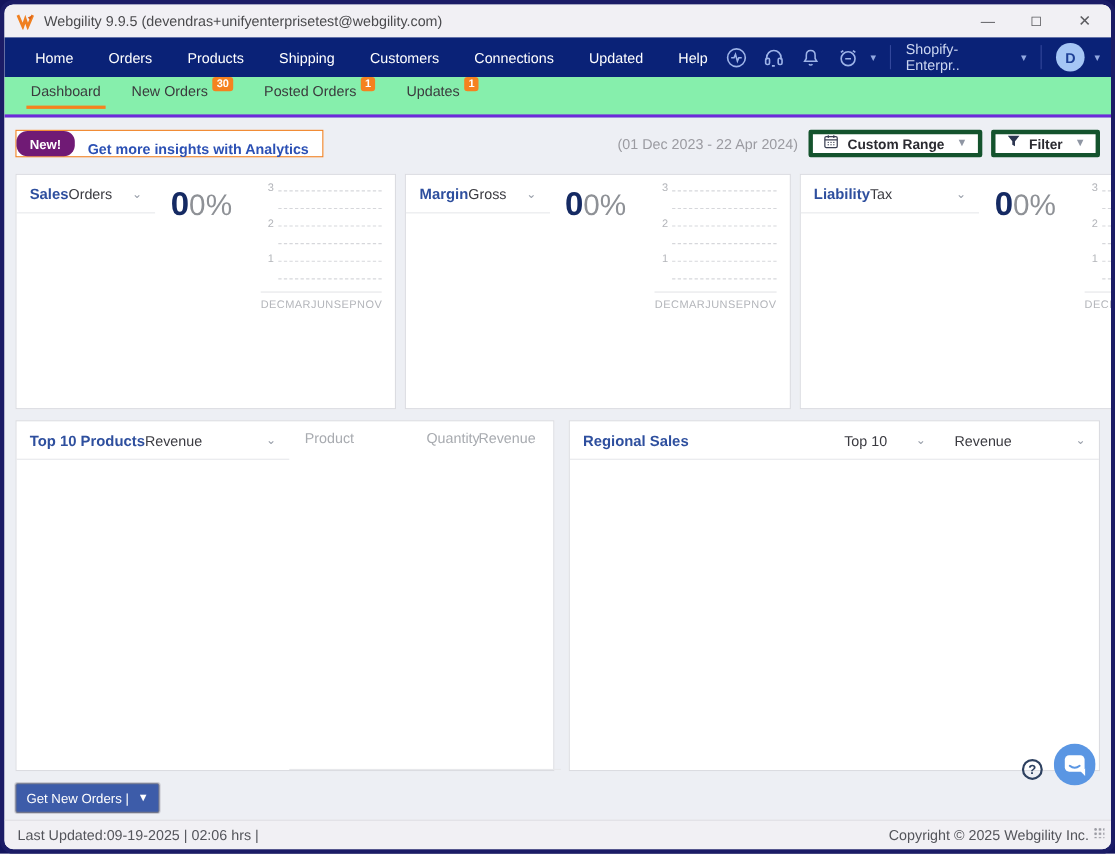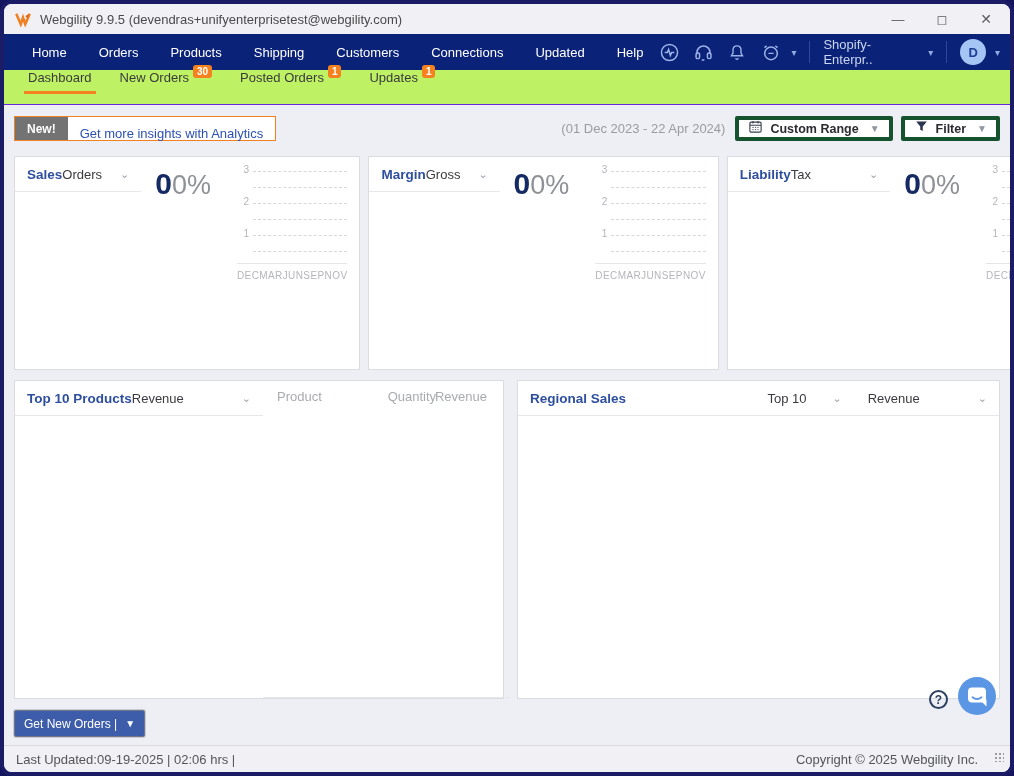--- a/index.html
+++ b/index.html
@@ -38,37 +38,37 @@
     display:flex;align-items:center;}
   .menu-right{margin-left:auto;display:flex;align-items:center;gap:13px;}
   .mr-icon{display:flex;align-items:center;}
   .mr-caret{color:#93a9e0;font-size:10px;margin-left:-4px;}
   .mr-sep{width:1px;height:22px;background:#33479b;}
   .store-label{color:#ccd6f1;font-size:13px;}
   .avatar{width:26px;height:26px;border-radius:50%;background:#a5c6f5;
     color:#1d3f96;font-weight:bold;font-size:13px;display:flex;
     align-items:center;justify-content:center;}
   
-  .tabbar{height:34px;background:#bef264;display:flex;align-items:flex-start;
-    padding:0 0 0 10px;border-bottom:1px solid #6d28d9;flex:0 0 auto;}
+  .tabbar{height:34px;background:#86efac;display:flex;align-items:center;
+    padding:0 0 0 10px;border-bottom:3px solid #6d28d9;flex:0 0 auto;}
   .tab{font-size:13px;color:#3a3a3d;padding:0 14px 9px 14px;position:relative;
     display:flex;align-items:flex-end;}
   .tab.active::after{content:"";position:absolute;left:10px;right:10px;bottom:0;
     height:3px;background:#f5821f;}
   .badge{background:#f5821f;color:#fff;font-size:10px;font-weight:bold;
     padding:1px 4px;border-radius:3px;margin-left:4px;display:inline-block;
     transform:translateY(-7px);}
   
   .content{flex:1 1 auto;background:#edeff4;padding:0 10px;position:relative;}
   .toolbar{margin-top:10px;height:27px;display:flex;align-items:center;}
   .analytics-btn{display:flex;align-items:stretch;border:1px solid #f08021;
     background:#fff;height:25px;box-sizing:border-box;}
-  .analytics-new{background:#737373;color:#fff;font-weight:bold;font-size:12px;
-    display:flex;align-items:center;padding:0 12px;}
-  .analytics-label{color:#2b50b4;font-weight:normal;font-size:13px;display:flex;
+  .analytics-new{background:#701a75;color:#fff;font-weight:bold;font-size:12px;
+    display:flex;align-items:center;padding:0 12px;border-radius:10px;}
+  .analytics-label{color:#2b50b4;font-weight:bold;font-size:13px;display:flex;
     align-items:center;padding:16px 12px;}
   .toolbar-right{margin-left:auto;display:flex;align-items:center;gap:8px;}
   .date-range{color:#9b9ba1;font-size:13px;margin-right:2px;}
   .tb-box{height:25px;background:#fff;border:4px solid #14532d;border-radius:2px;
     display:flex;align-items:center;gap:7px;padding:0 9px;box-sizing:border-box;}
   .tb-box .lbl{font-size:12.5px;color:#2b2b31;font-weight:bold;}
   .tb-caret{color:#8f96a3;font-size:10px;margin-left:4px;}
   
   .kpi-row{display:flex;gap:8px;margin-top:14px;}
   .card{background:#fff;border:1px solid #dbdce1;box-sizing:border-box;}
@@ -115,21 +115,21 @@
   .go-caret{font-size:10px;color:#fff;}
   .float-help{position:absolute;right:62px;bottom:36px;width:19px;height:19px;
     border:2px solid #2e4160;border-radius:50%;color:#2e4160;font-weight:bold;
     font-size:12px;display:flex;align-items:center;justify-content:center;
     box-sizing:border-box;}
   .float-chat{position:absolute;right:14px;bottom:26px;}
   
   .statusbar{height:26px;background:#f1f0f4;border-top:1px solid #d9d9de;
     display:flex;align-items:center;padding:0 6px 0 12px;flex:0 0 auto;
     font-size:13px;color:#54555b;}
-  .status-right{margin-left:auto;display:flex;align-items:flex-start;gap:16px;}
+  .status-right{margin-left:auto;display:flex;align-items:flex-start;gap:4px;}
   .grip{width:10px;height:10px;
     background-image:radial-gradient(#9a9aa2 1px,transparent 1.3px);
     background-size:4px 4px;}
 </style>
 </head>
 <body>
 
 <div class="window">
 
   <div class="titlebar">

